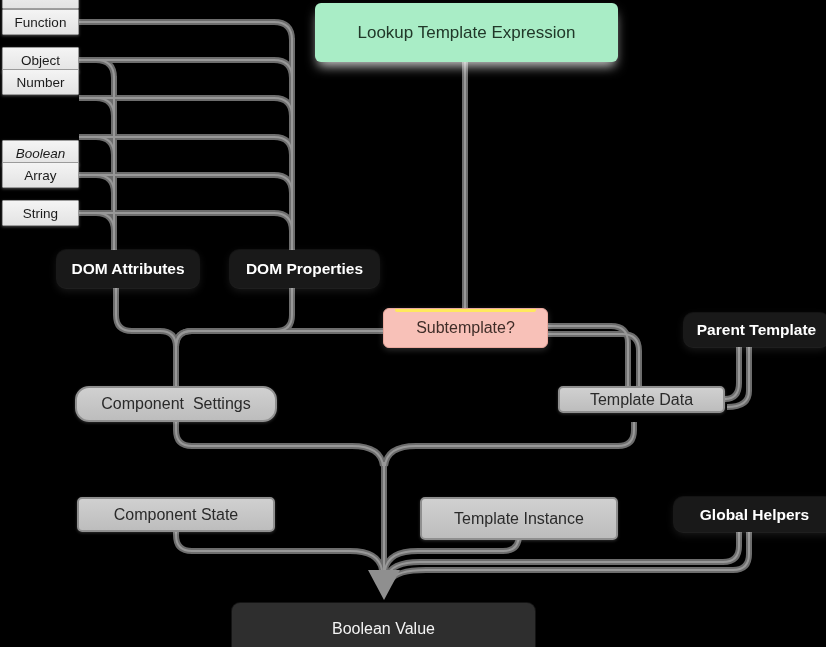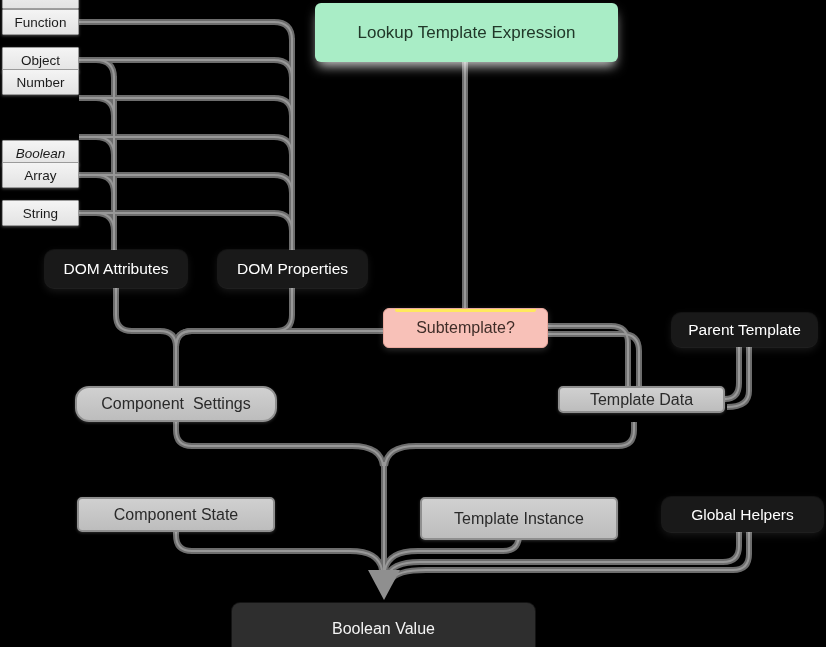--- a/index.html
+++ b/index.html
@@ -23,23 +23,24 @@
   .type-box{
     left:2px;width:77px;height:26px;
     background:linear-gradient(#f4f4f4,#e3e3e3);
     border:1px solid #9b9b9b;
     border-radius:1px;
     color:#1b1b1b;font-size:13.5px;
     box-shadow:0 1px 3px rgba(255,255,255,.28);
   }
   .dark-box{
     background:#191919;
-    color:#ffffff;font-size:15.5px;font-weight:400;
+    color:#ffffff;font-size:15.5px;font-weight:700;
     border-radius:9px;
     box-shadow:0 0 0 1px rgba(255,255,255,.06),0 3px 8px rgba(255,255,255,.10);
+    margin-left:12px;
   }
   .gray-box{
     background:linear-gradient(#d0d0d0,#bdbdbd);
     border:2px solid #8f8f8f;
     border-radius:5px;
     color:#2a2a2a;font-size:16px;
     box-shadow:0 1px 3px rgba(255,255,255,.18);
   }
   .green-box{
     background:#a9edc6;

